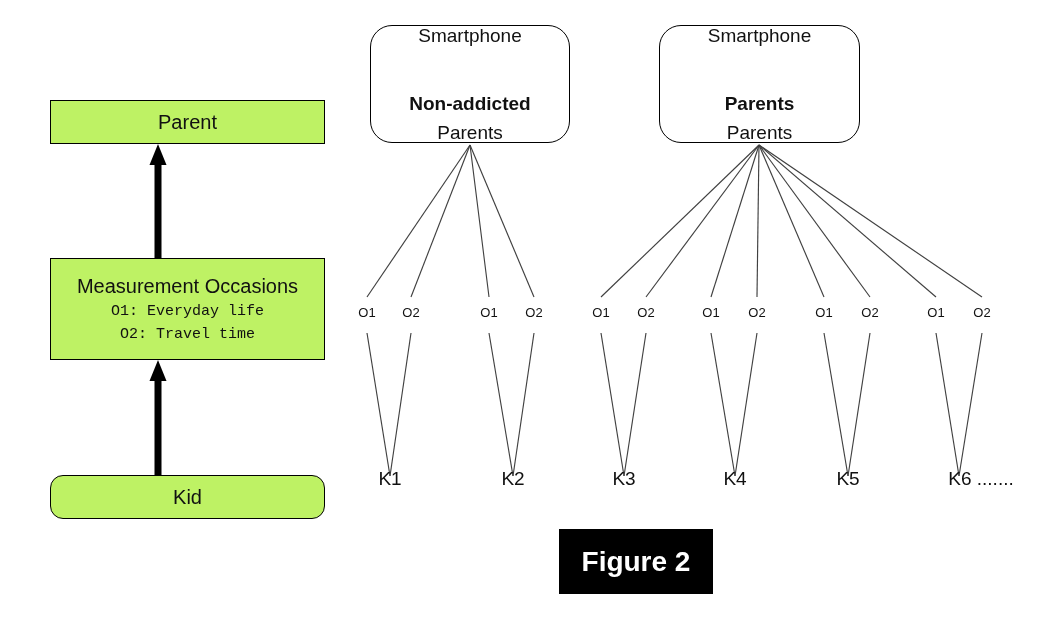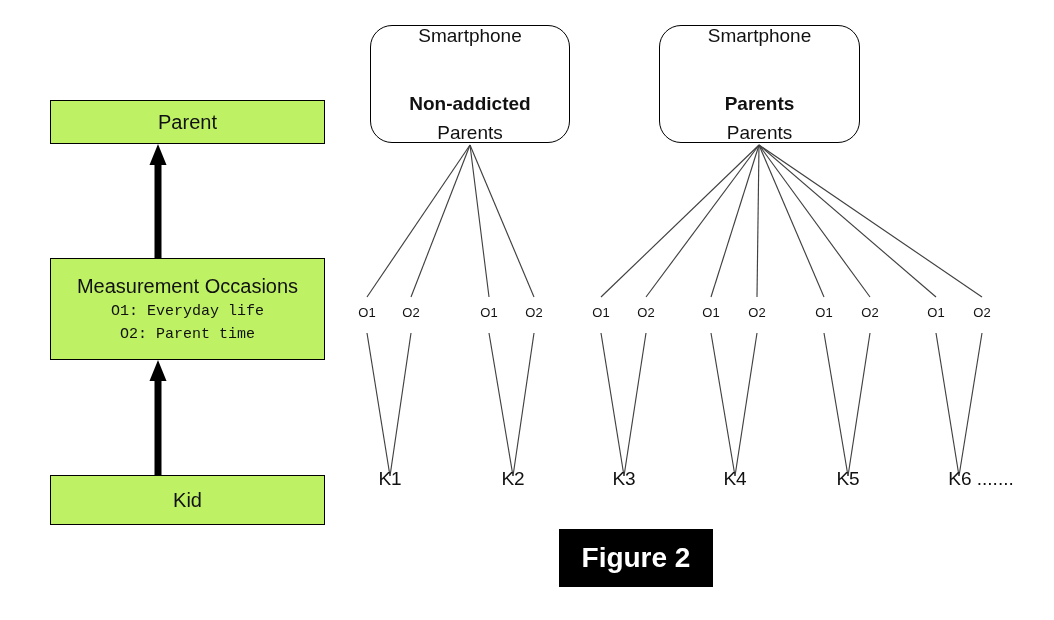--- a/index.html
+++ b/index.html
@@ -23,21 +23,21 @@
     display: flex;
     flex-direction: column;
     align-items: center;
     justify-content: center;
     text-align: center;
     box-sizing: border-box;
     margin-left: 28px;
   }
   .parent-box { top: 100px; height: 44px; font-size: 20px; }
   .mo-box     { top: 258px; height: 102px; }
-  .kid-box    { top: 475px; height: 50px; font-size: 20px; }
+  .kid-box    { top: 475px; height: 44px; font-size: 20px; border-radius: 13px; }
   .mo-title   { font-size: 20px; line-height: 28px; text-align: center; }
   .mo-sub     { font-size: 15px; line-height: 23px; font-family: Liberation Mono, monospace; }
 
   .group-box {
     position: absolute;
     top: 25px;
     height: 118px;
     border: 1.6px solid #000000;
     border-radius: 22px;
     background: #ffffff;
@@ -69,21 +69,21 @@
     font-size: 19px;
     line-height: 22px;
     white-space: nowrap;
   }
 
   .caption {
     position: absolute;
     left: 559px;
     top: 529px;
     width: 154px;
-    height: 58px;
+    height: 65px;
     background: #000000;
     color: #ffffff;
     display: flex;
     align-items: center;
     justify-content: center;
     font-size: 28px;
     font-weight: bold;
   }
 </style>
 </head>
@@ -132,21 +132,21 @@
     </g>
   </svg>
 
   <div class="rectbox parent-box">
     <span>Parent</span>
   </div>
 
   <div class="rectbox mo-box">
     <div class="mo-title">Measurement Occasions</div>
     <div class="mo-sub">O1: Everyday life</div>
-    <div class="mo-sub">O2: Parent time</div>
+    <div class="mo-sub">O2: Travel time</div>
   </div>
 
   <div class="rectbox kid-box">
     <span>Kid</span>
   </div>
 
   <div class="group-box gb-left">
     <div>Smartphone</div>
     <div class="bold">Non-addicted</div>
     <div>Parents</div>

